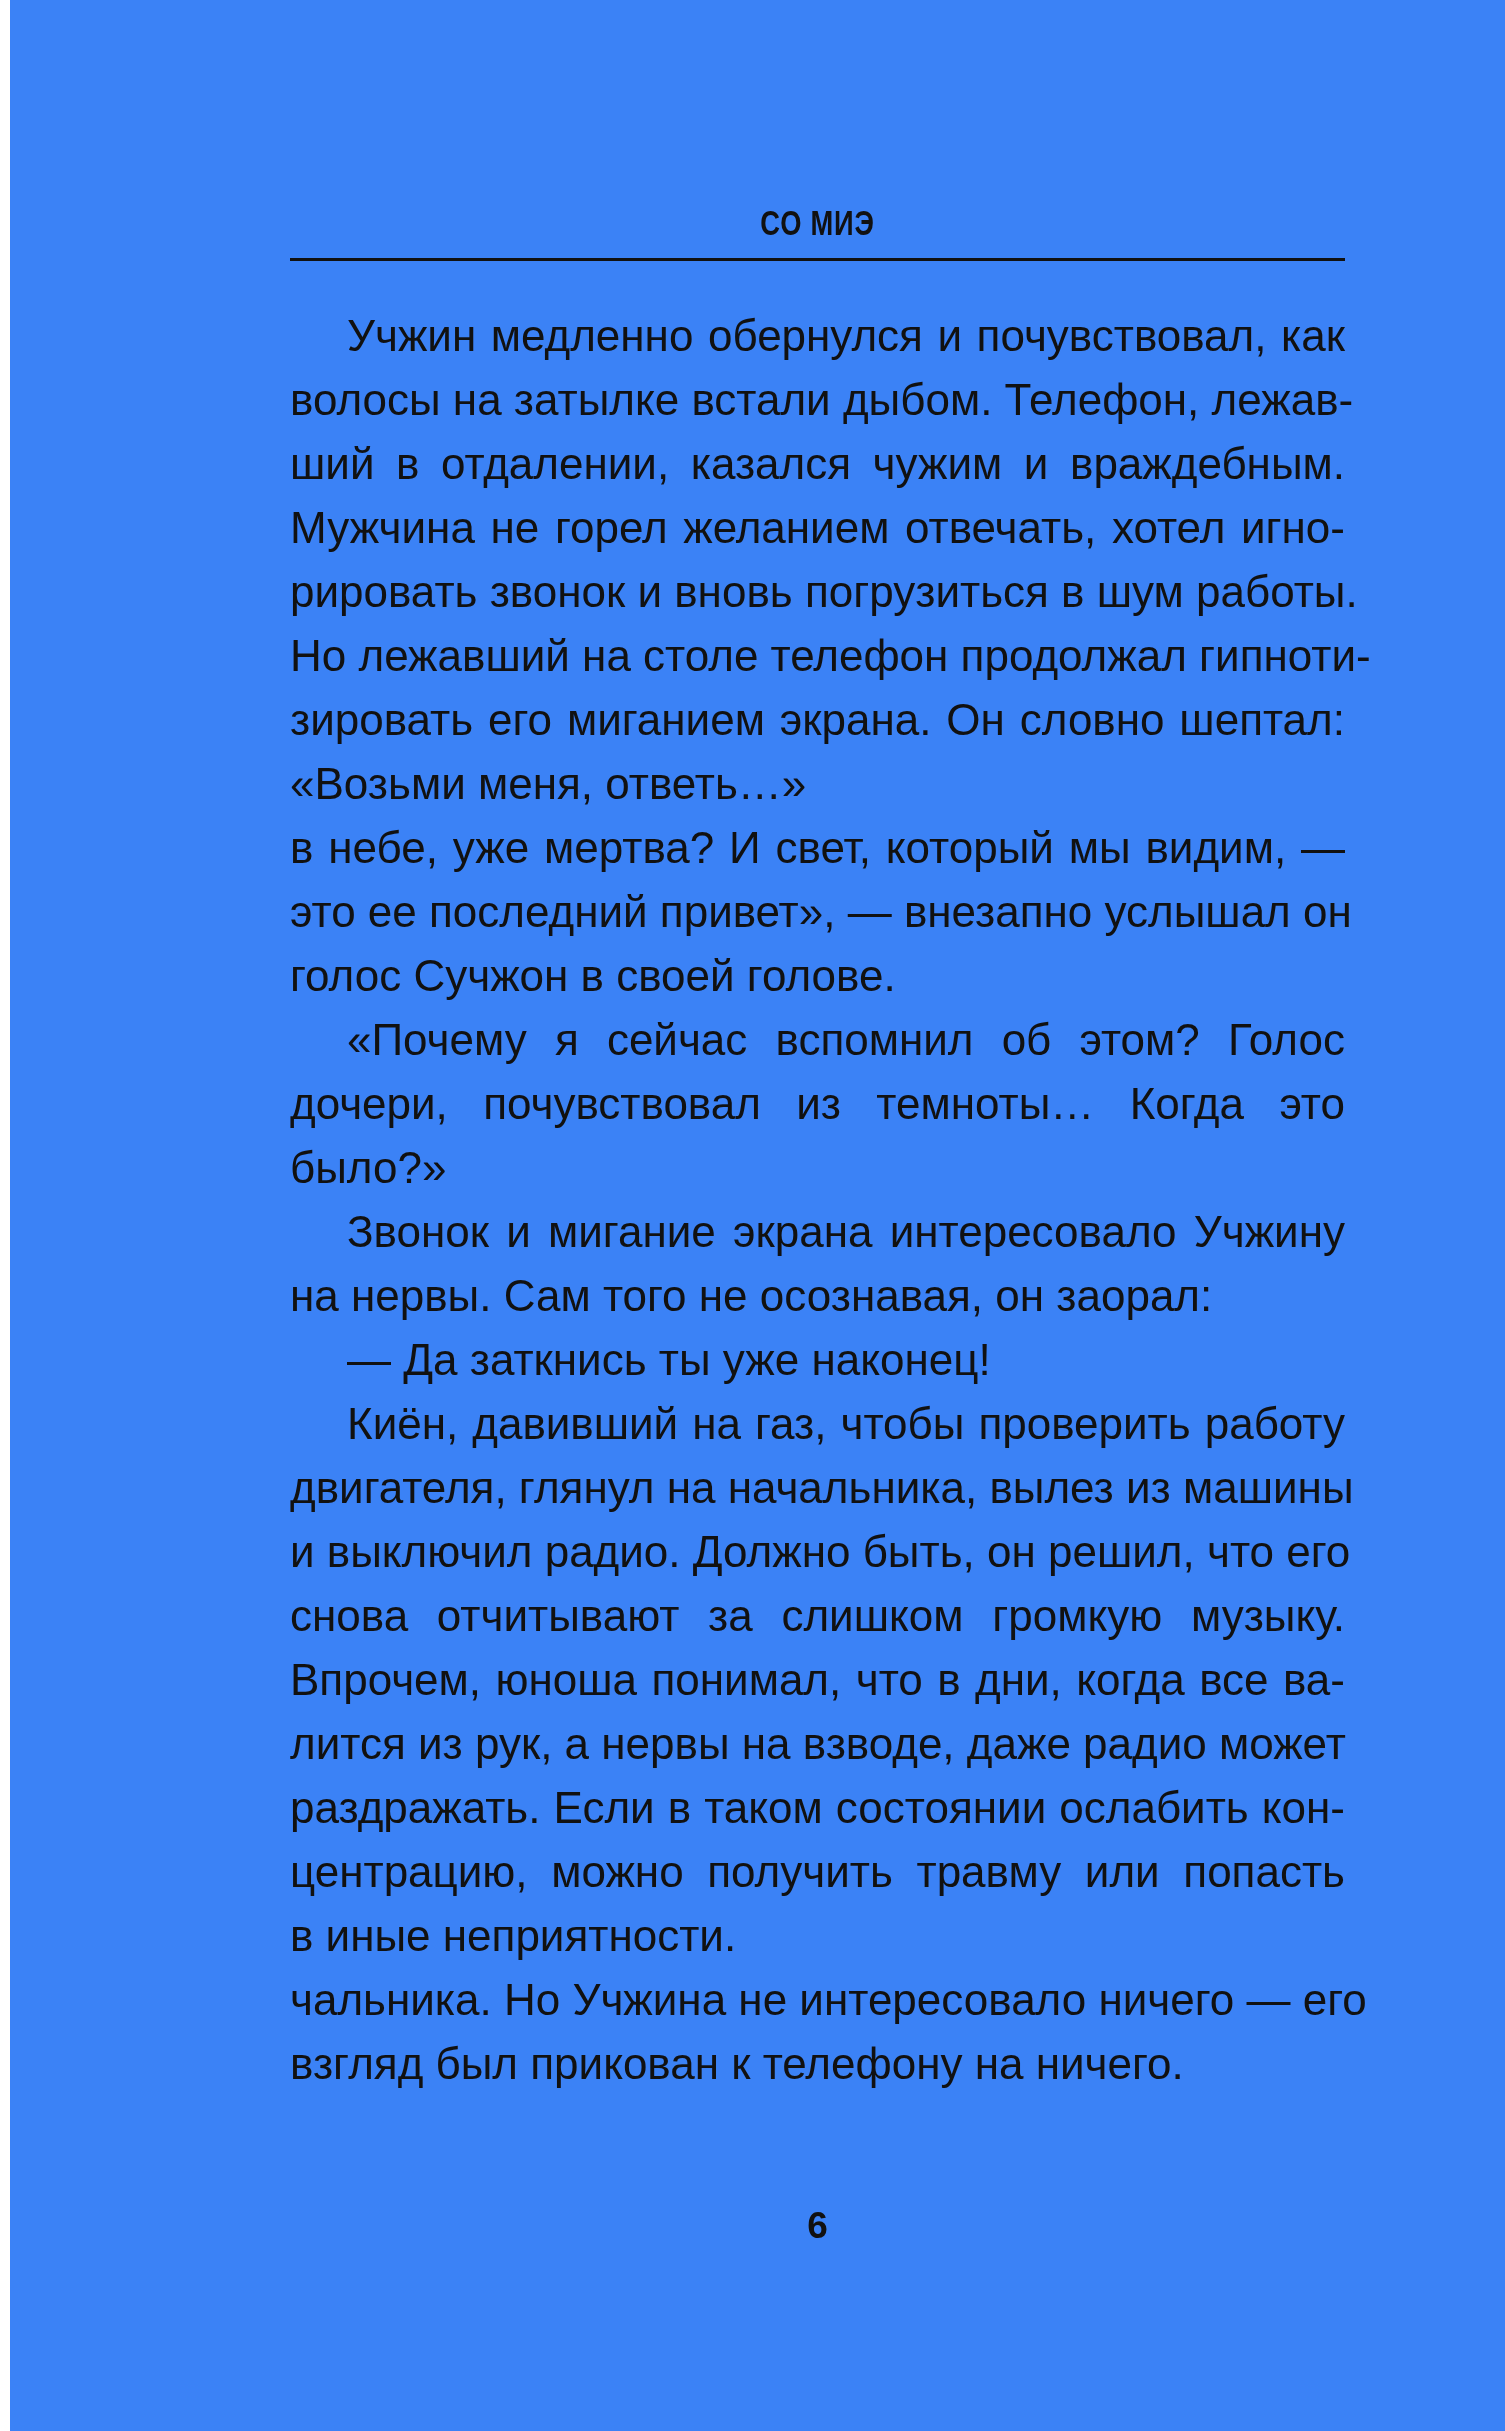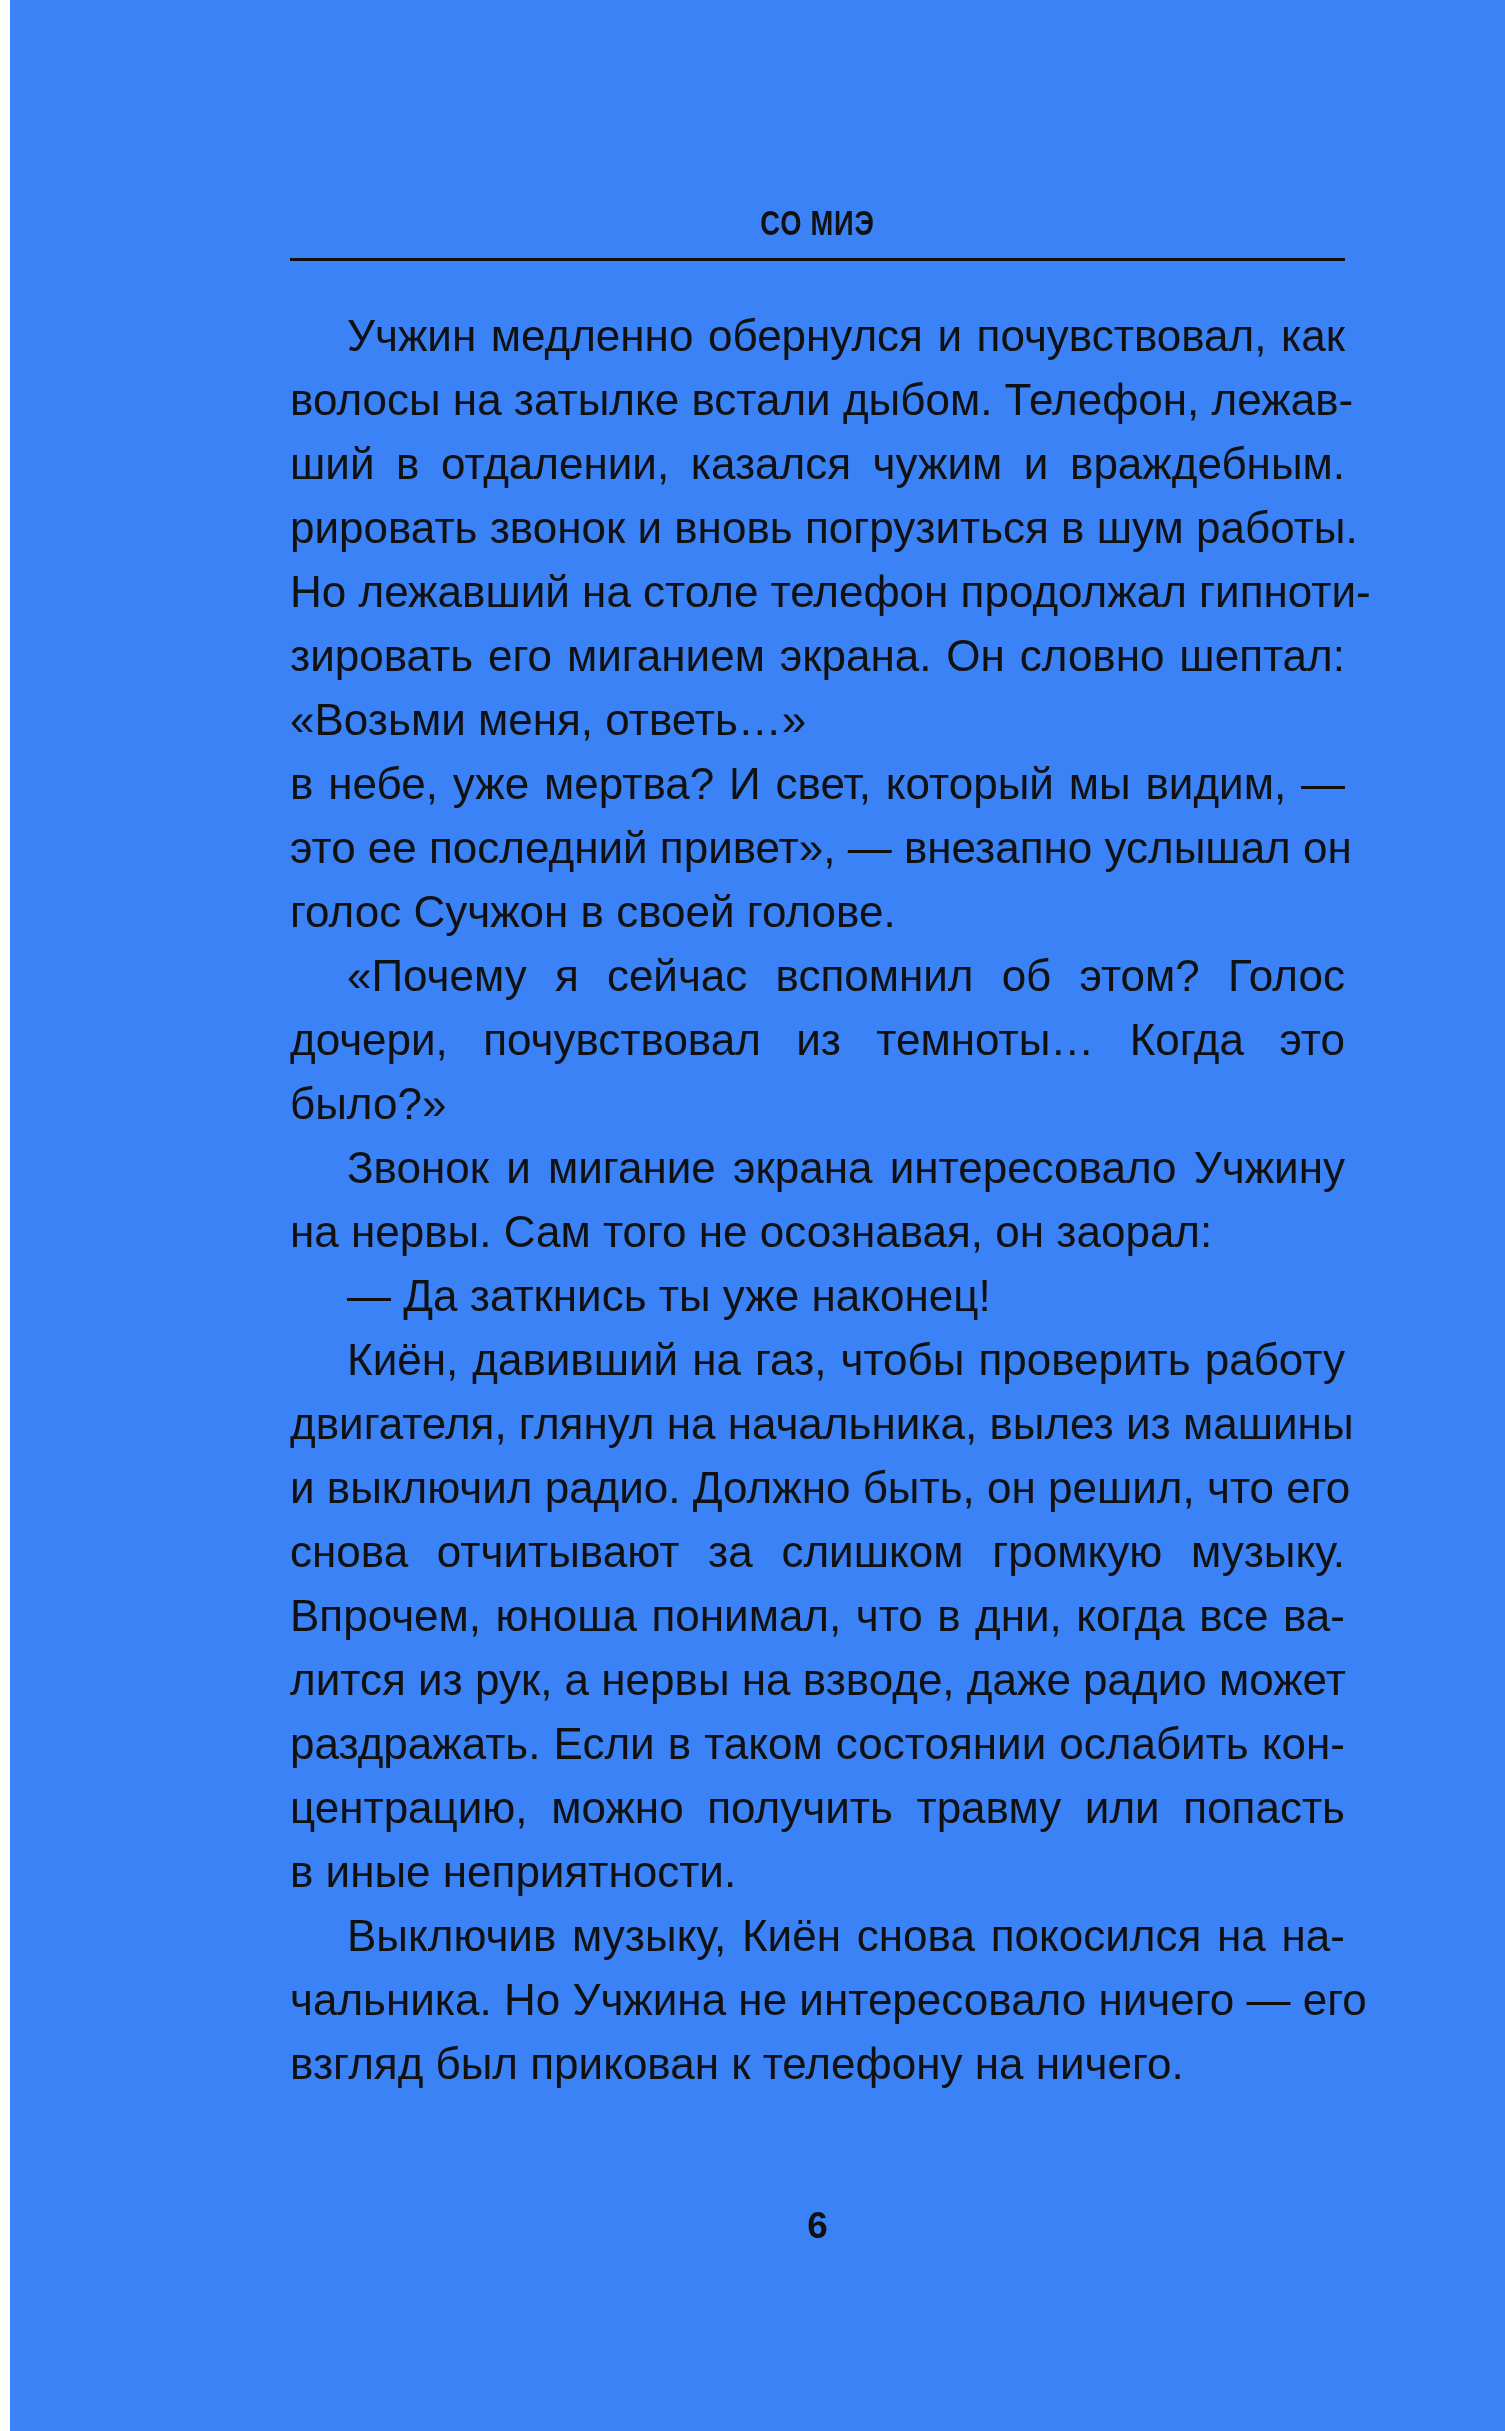--- a/index.html
+++ b/index.html
@@ -31,20 +31,21 @@
 <body>
 
 <div class="page">
   <div class="running-head">СО МИЭ</div>
   <div class="rule"></div>
 
   <div class="body" id="body-text">
       <span class="line indent">Учжин медленно обернулся и почувствовал, как</span>
       <span class="line">волосы на затылке встали дыбом. Телефон, лежав-</span>
       <span class="line">ший в отдалении, казался чужим и враждебным.</span>
+      <span class="line">Мужчина не горел желанием отвечать, хотел игно-</span>
       <span class="line">рировать звонок и вновь погрузиться в шум работы.</span>
       <span class="line">Но лежавший на столе телефон продолжал гипноти-</span>
       <span class="line">зировать его миганием экрана. Он словно шептал:</span>
       <span class="line last">«Возьми меня, ответь…»</span>
       <span class="line">в небе, уже мертва? И свет, который мы видим, —</span>
       <span class="line">это ее последний привет», — внезапно услышал он</span>
       <span class="line last">голос Сучжон в своей голове.</span>
       <span class="line indent">«Почему я сейчас вспомнил об этом? Голос</span>
       <span class="line">дочери, почувствовал из темноты… Когда это</span>
       <span class="line last">было?»</span>
@@ -53,20 +54,19 @@
       <span class="line indent last">—  Да заткнись ты уже наконец!</span>
       <span class="line indent">Киён, давивший на газ, чтобы проверить работу</span>
       <span class="line">двигателя, глянул на начальника, вылез из машины</span>
       <span class="line">и выключил радио. Должно быть, он решил, что его</span>
       <span class="line">снова отчитывают за слишком громкую музыку.</span>
       <span class="line">Впрочем, юноша понимал, что в дни, когда все ва-</span>
       <span class="line">лится из рук, а нервы на взводе, даже радио может</span>
       <span class="line">раздражать. Если в таком состоянии ослабить кон-</span>
       <span class="line">центрацию, можно получить травму или попасть</span>
       <span class="line last">в иные неприятности.</span>
-      <span class="line indent">Выключив музыку, Киён снова покосился на на-</span>
       <span class="line">чальника. Но Учжина не интересовало ничего — его</span>
       <span class="line last">взгляд был прикован к телефону на ничего.</span>
     </div>
 
   <div class="folio">6</div>
 </div>
 
 
 </body></html>

